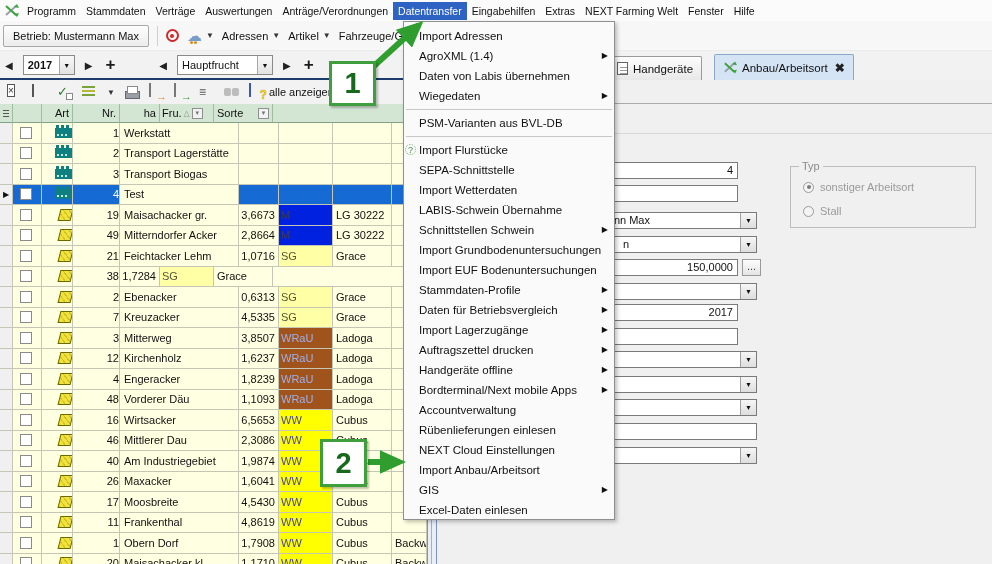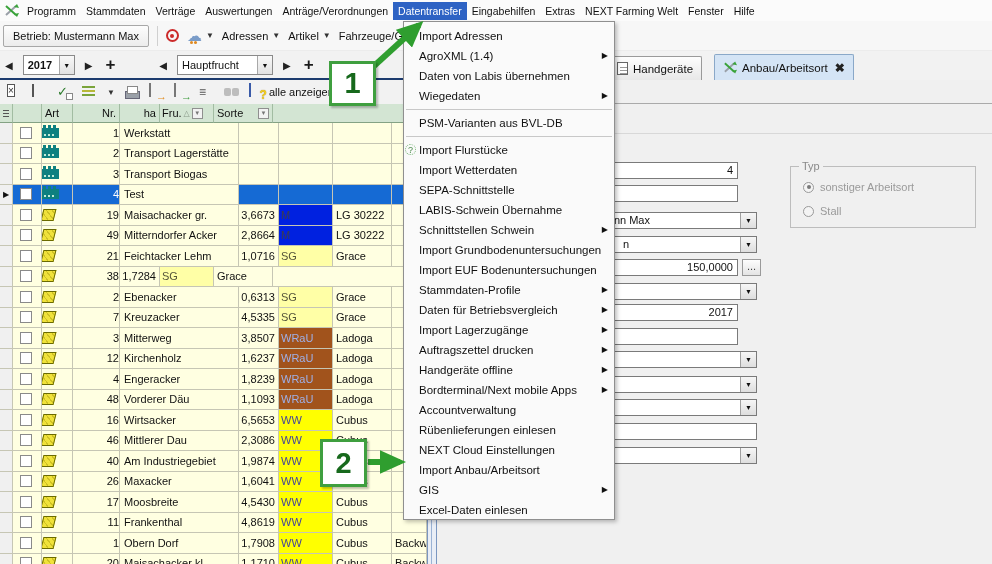--- a/index.html
+++ b/index.html
@@ -61,21 +61,21 @@
   .i-helpdoc b { position:absolute; right:-2px; bottom:-2px; color:#f5d020; font-size:12px; text-shadow:0 0 1px #806000; }
   #show-filter { display:flex; align-items:center; gap:4px; }
 
   
   #table { position:absolute; left:0; top:104px; width:427px; height:460px; background:#fff; overflow:hidden; }
   .hrow, .trow { display:flex; }
   .hrow { height:19px; }
   .h { background:#d3e5d3; border-right:1px solid #a2bca2; border-bottom:1px solid #84a284; padding:2px 3px; white-space:nowrap; overflow:hidden; display:flex; align-items:center; gap:2px; }
   .trow { height:20.5px; }
   .c { border-right:1px solid #c6c6b4; border-bottom:1px solid #c6c6b4; background:#ffffe1; white-space:nowrap; overflow:hidden; display:flex; align-items:center; }
-  .w-m { width:13px; } .w-cb { width:29px; } .w-art { width:31px; justify-content:flex-start; } .w-nr { width:47px; padding-left:4px;justify-content:flex-end; }
+  .w-m { width:13px; } .w-cb { width:29px; } .w-art { width:31px; justify-content:flex-end; } .w-nr { width:47px; padding-left:4px;justify-content:flex-end; }
   .w-name { width:119px; padding-left:4px; } .w-ha { width:40px; justify-content:flex-end; padding-right:3px; }
   .w-fru { width:54px; padding-left:2px; } .w-sorte { width:59px; padding-left:3px; } .w-extra { flex:1; padding-left:3px; }
   .c.w-m { background:#f0f0f0; justify-content:center; font-size:8px; color:#111; }
   .sorttri { color:#8a9a8a; font-size:8px; }
   .filterbox { width:11px; height:11px; border:1px solid #8f8f8f; background:#f2f2f2; font-size:6px; color:#777; display:flex; align-items:center; justify-content:center; }
   .mlines { width:8px; height:7px; background:repeating-linear-gradient(#555 0 1px, transparent 1px 3px); }
   .cbbox { width:12px; height:12px; background:#fff; border:1px solid #8a8a8a; margin-left:7px; }
   .ic-factory { width:17px; height:10px; background:#0e8080; position:relative; display:inline-block; }
   .ic-factory::before { content:""; position:absolute; top:-3px; left:1px; width:3px; height:3px; background:#0e8080; box-shadow:5px 0 #0e8080, 10px 0 #0e8080; }
   .ic-factory::after { content:""; position:absolute; bottom:2px; left:2px; width:2px; height:2px; background:#c2ead8; box-shadow:4px 0 #c2ead8, 8px 0 #c2ead8; }
@@ -639,22 +639,22 @@
 
   <div id="menupopup">
       <div class="mi"><span>Import Adressen</span></div>
       <div class="mi"><span>AgroXML (1.4)</span><span class="sub">▶</span></div>
       <div class="mi"><span>Daten von Labis übernehmen</span></div>
       <div class="mi"><span>Wiegedaten</span><span class="sub">▶</span></div>
       <div class="msep"></div>
       <div class="mi"><span>PSM-Varianten aus BVL-DB</span></div>
       <div class="msep"></div>
       <div class="mi"><span class="micon">?</span><span>Import Flurstücke</span></div>
+      <div class="mi"><span>SEPA-Schnittstelle</span></div>
       <div class="mi"><span>Import Wetterdaten</span></div>
-      <div class="mi"><span>SEPA-Schnittstelle</span></div>
       <div class="mi"><span>LABIS-Schwein Übernahme</span></div>
       <div class="mi"><span>Schnittstellen Schwein</span><span class="sub">▶</span></div>
       <div class="mi"><span>Import Grundbodenuntersuchungen</span></div>
       <div class="mi"><span>Import EUF Bodenuntersuchungen</span></div>
       <div class="mi"><span>Stammdaten-Profile</span><span class="sub">▶</span></div>
       <div class="mi"><span>Daten für Betriebsvergleich</span><span class="sub">▶</span></div>
       <div class="mi"><span>Import Lagerzugänge</span><span class="sub">▶</span></div>
       <div class="mi"><span>Auftragszettel drucken</span><span class="sub">▶</span></div>
       <div class="mi"><span>Handgeräte offline</span><span class="sub">▶</span></div>
       <div class="mi"><span>Bordterminal/Next mobile Apps</span><span class="sub">▶</span></div>

